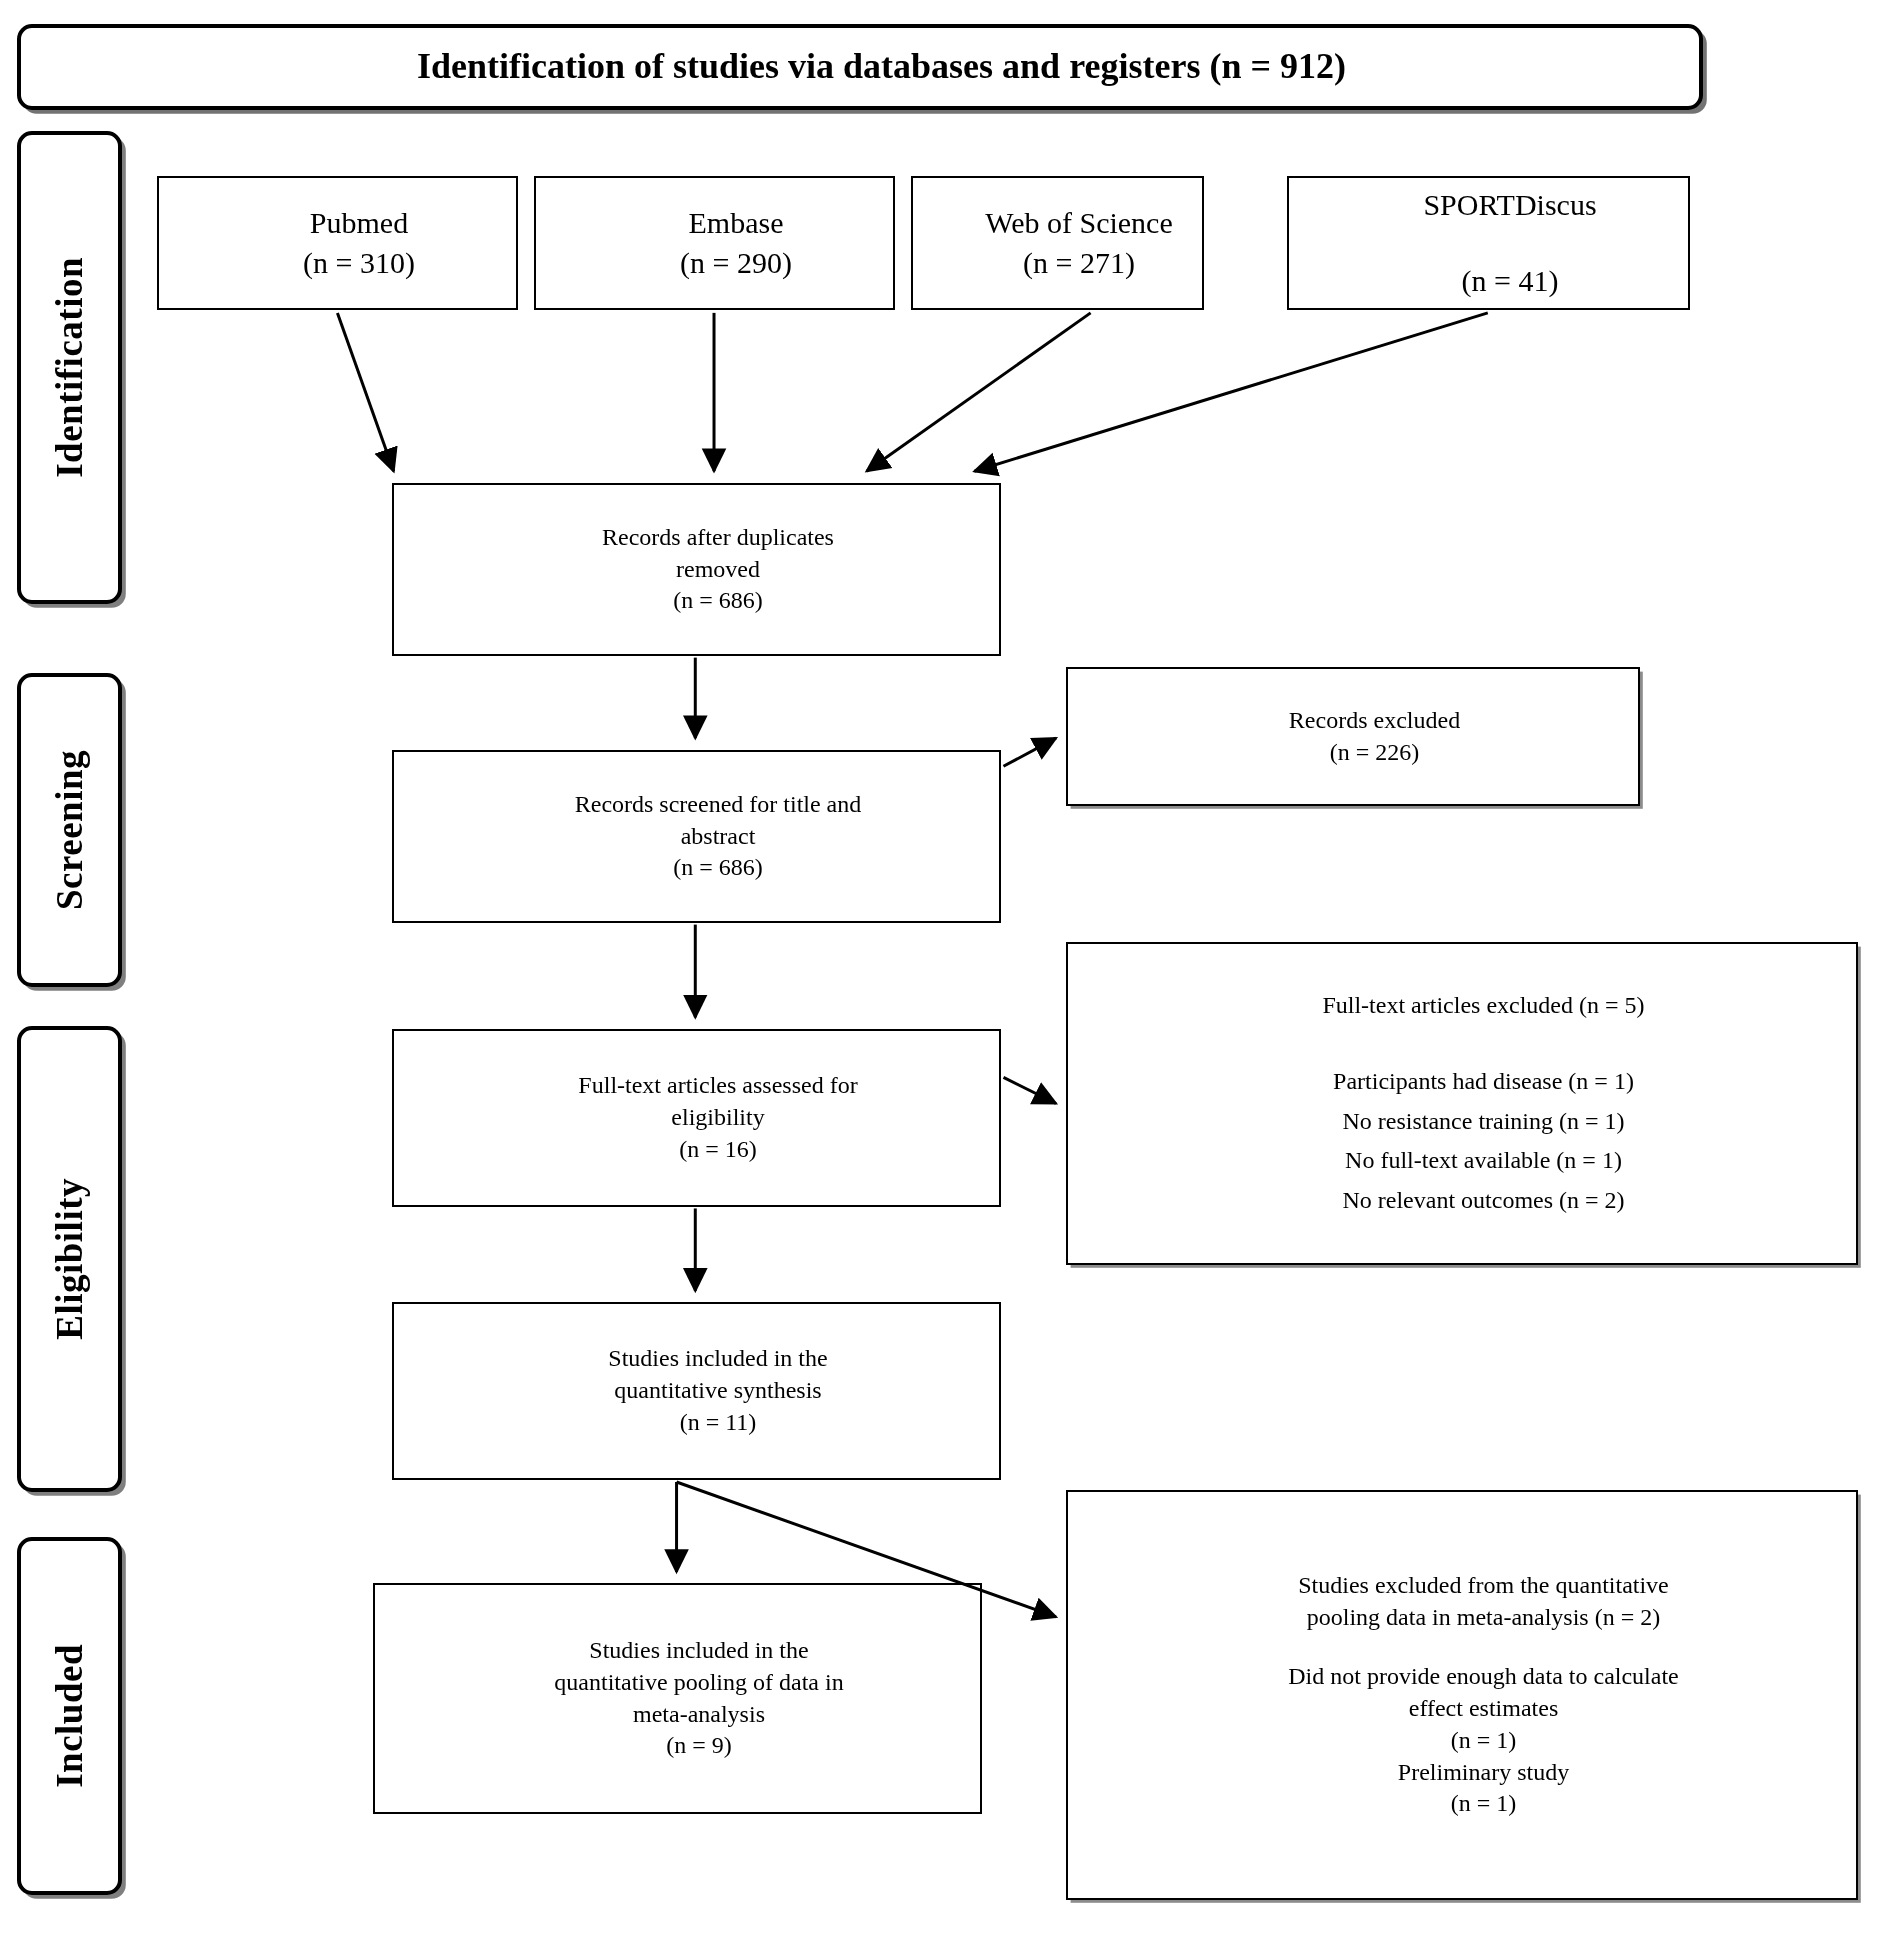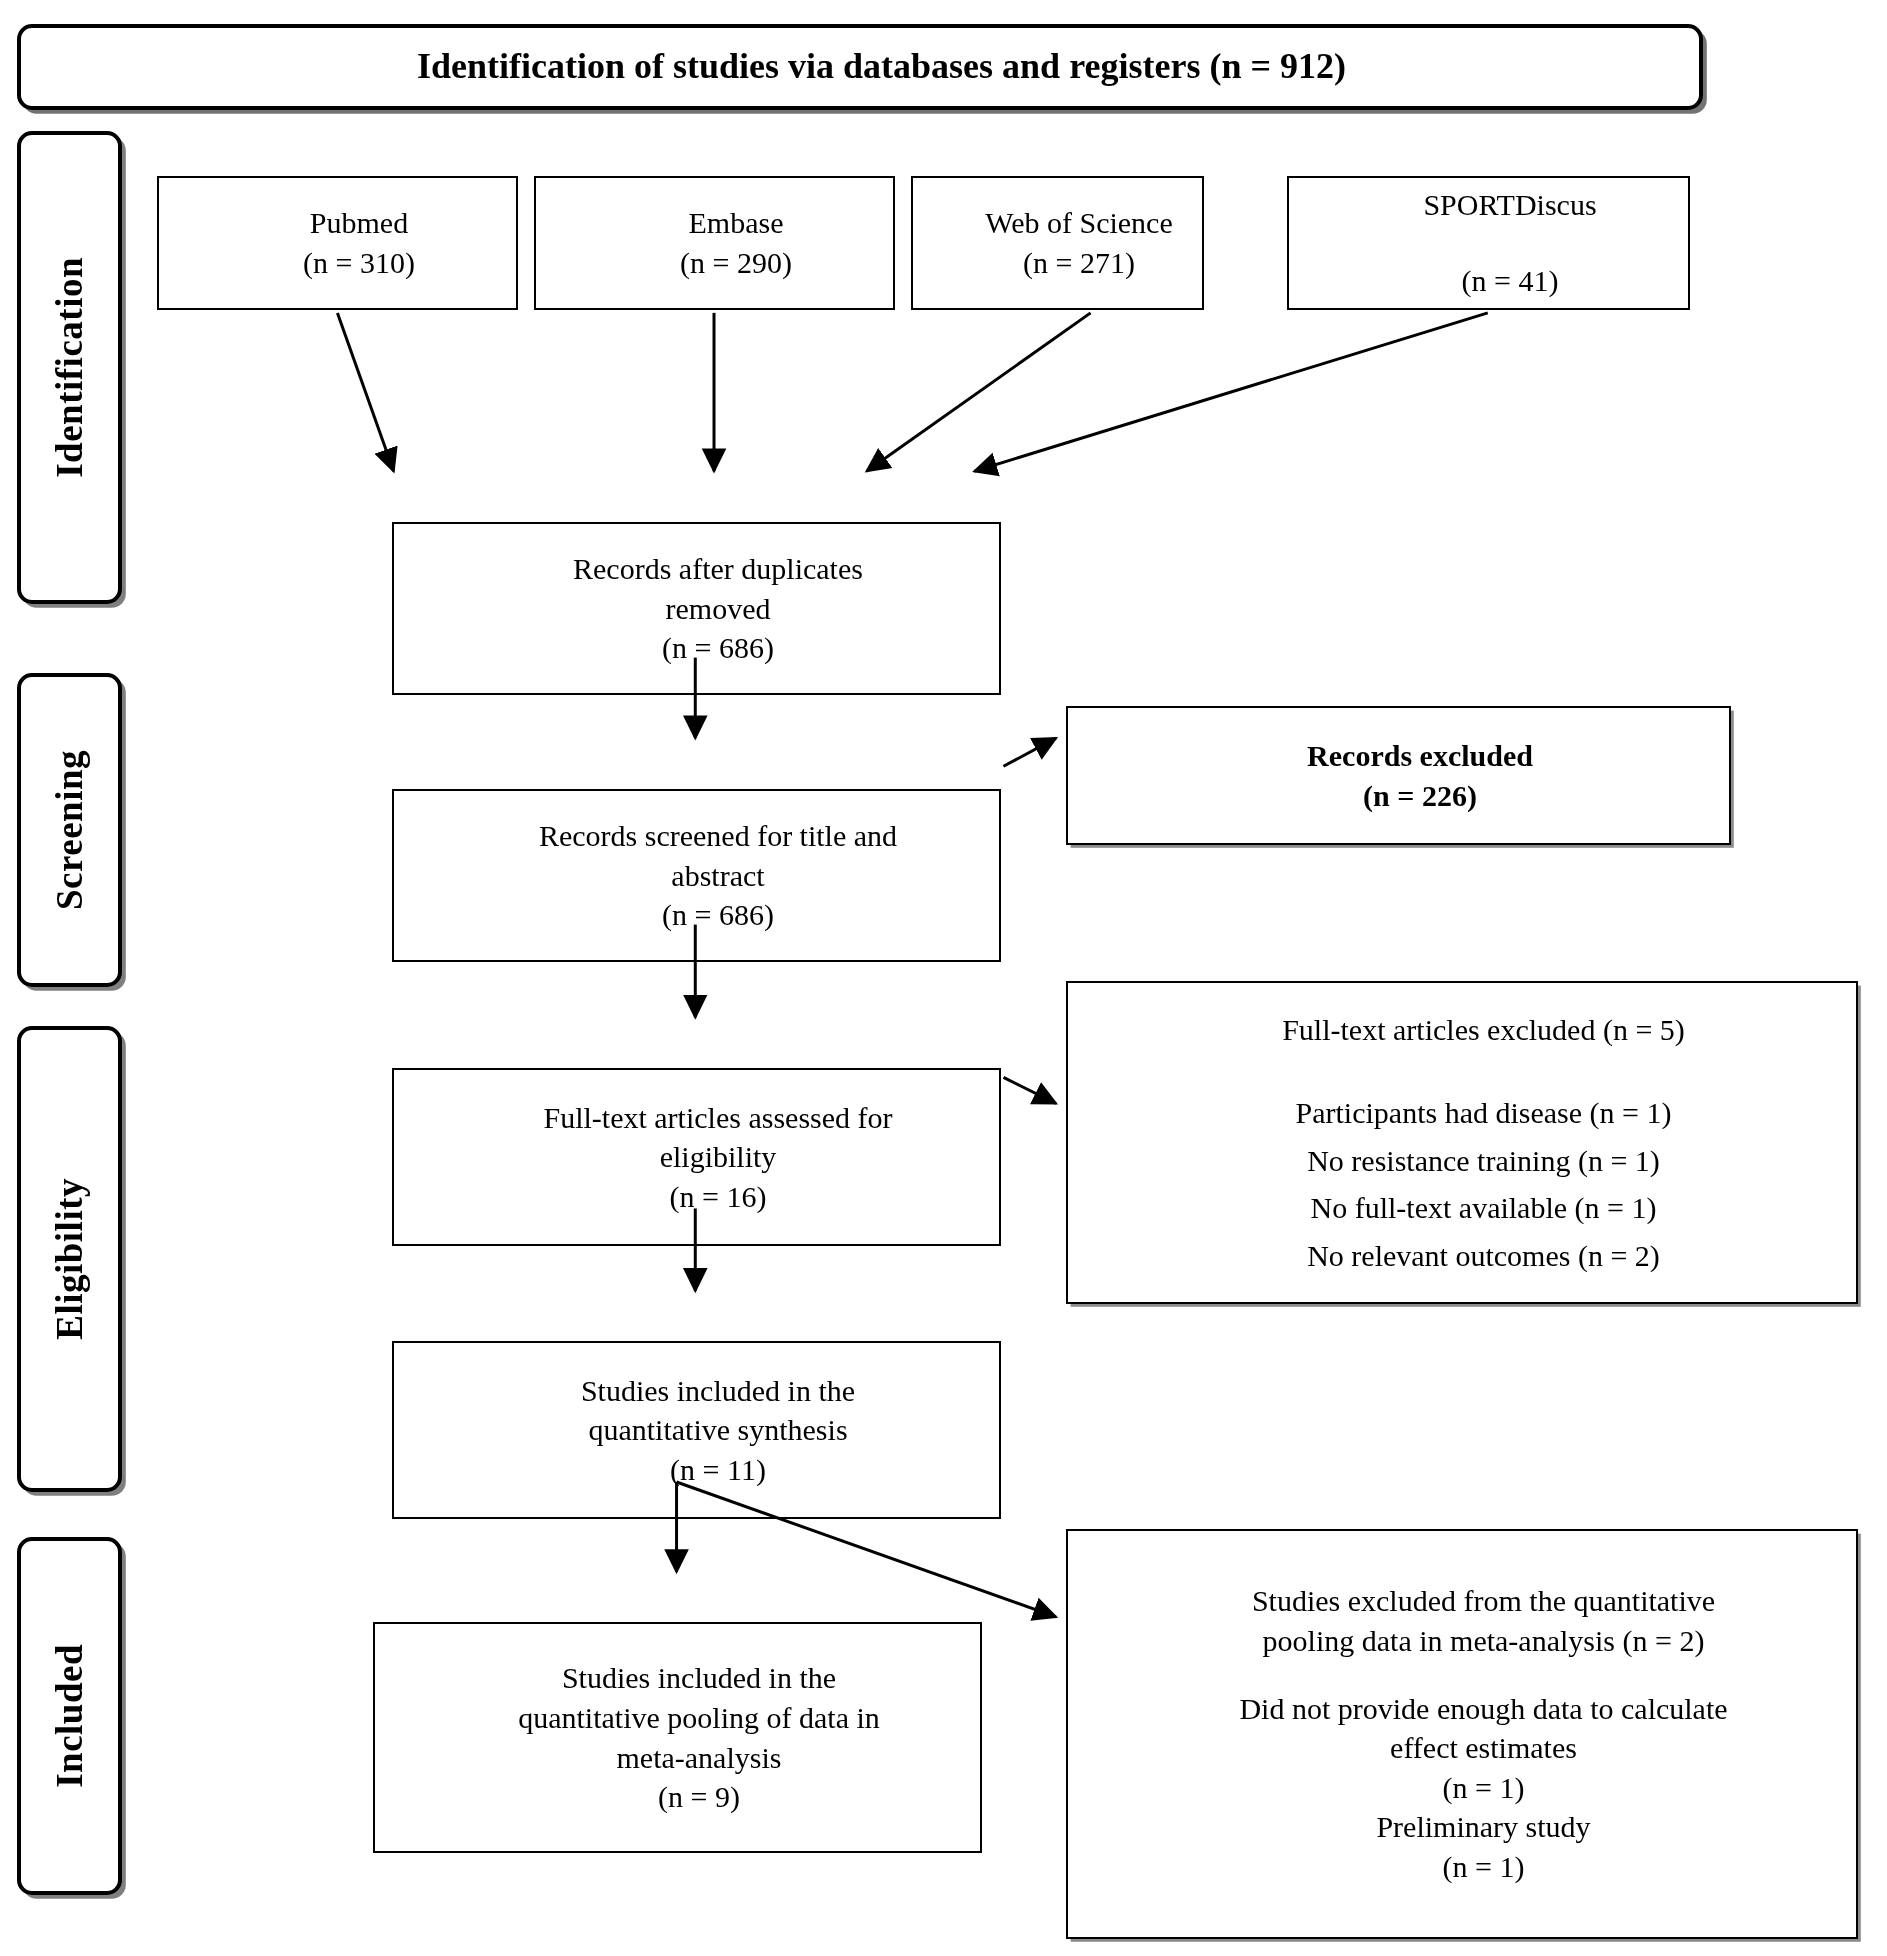--- a/index.html
+++ b/index.html
@@ -66,21 +66,21 @@
   }
 
   
   .srcbox {
     height: 134px;
     font-size: 30px;
     flex-direction: column;
   }
 
   
-  .flowbox { font-size: 30px; flex-direction: column; margin-top: 39px; }
+  .flowbox { font-size: 24px; flex-direction: column; }
   .flowbox.shadow { box-shadow: 3.7px 3.7px 0 -0.9px rgba(0,0,0,0.45); }
 
   .line { display: block; white-space: nowrap; }
   .gap { height: 28px; }
 
   
   #arrows {
     position: absolute;
     left: 0; top: 0;
     width: 1888px;
@@ -132,21 +132,21 @@
     <span class="line">removed</span>
     <span class="line">(n = 686)</span>
   </div>
 
   <div class="box flowbox" style="left:392px; top:750px; width:609px; height:173px;">
     <span class="line">Records screened for title and</span>
     <span class="line">abstract</span>
     <span class="line">(n = 686)</span>
   </div>
 
-  <div class="box flowbox shadow" style="left:1066px; top:667px; width:665px; height:139px;font-weight:bold;">
+  <div class="box flowbox shadow" style="left:1066px; top:667px; width:574px; height:139px;">
     <span class="line">Records excluded</span>
     <span class="line">(n = 226)</span>
   </div>
 
   <div class="box flowbox" style="left:392px; top:1029px; width:609px; height:178px;align-items:center;">
     <span class="line">Full-text articles assessed for</span>
     <span class="line">eligibility</span>
     <span class="line">(n = 16)</span>
   </div>
 

